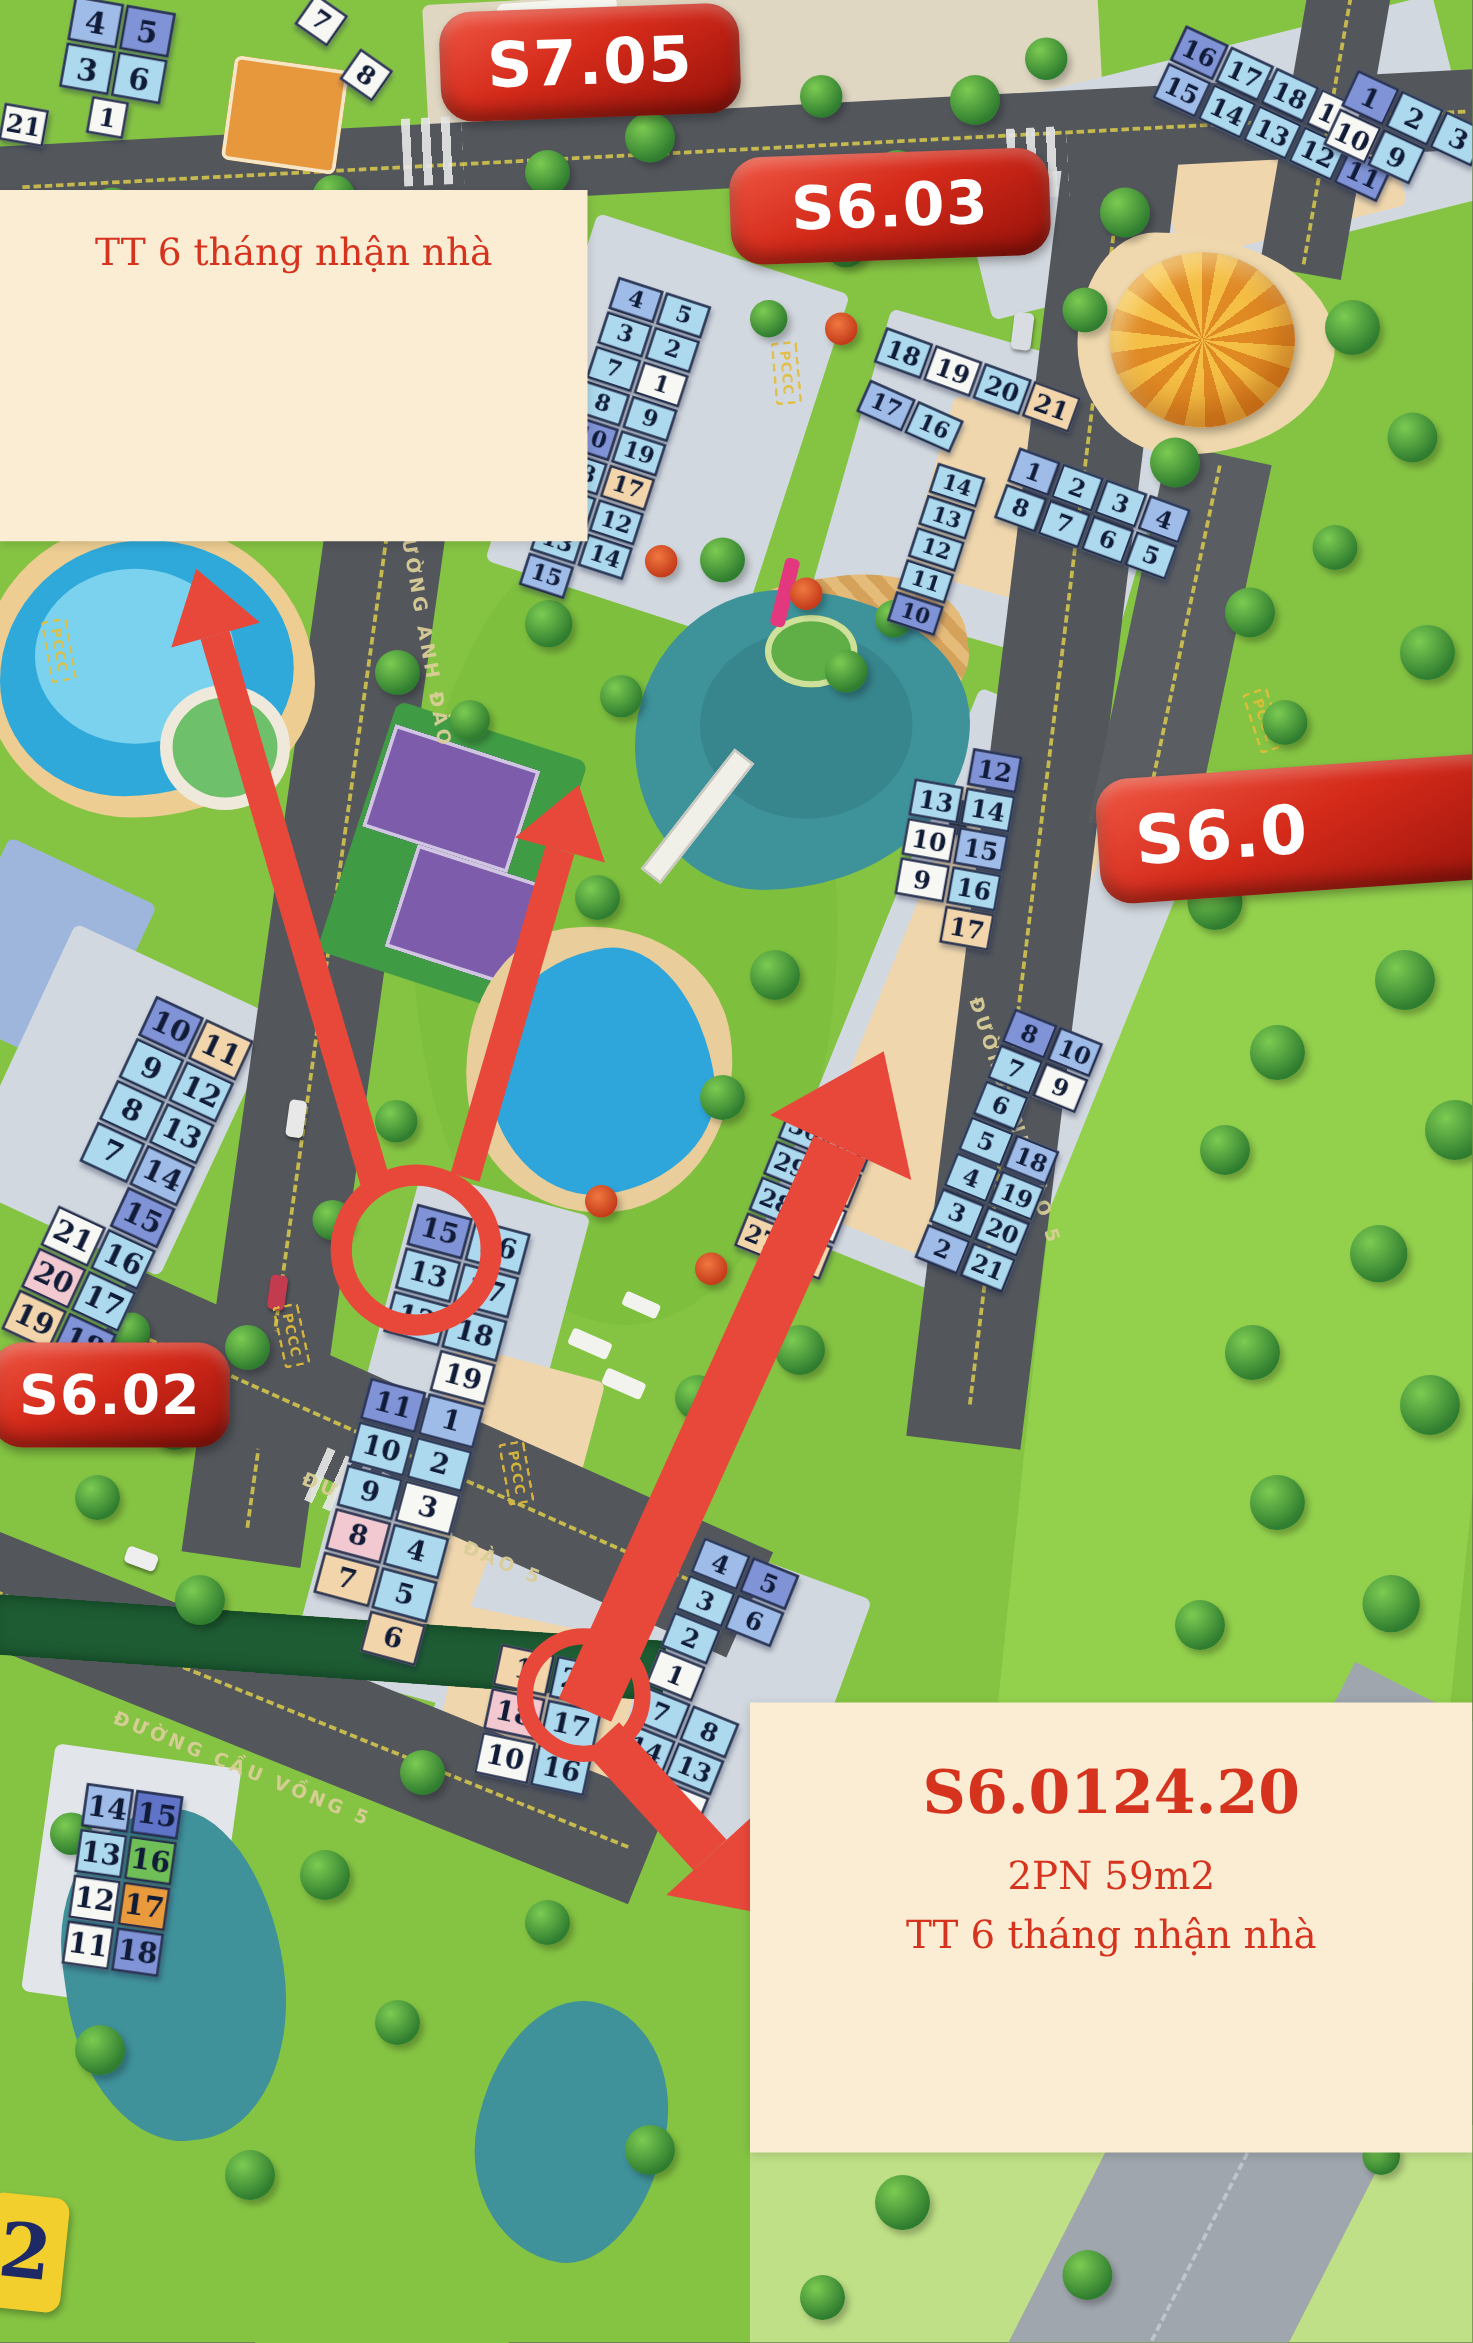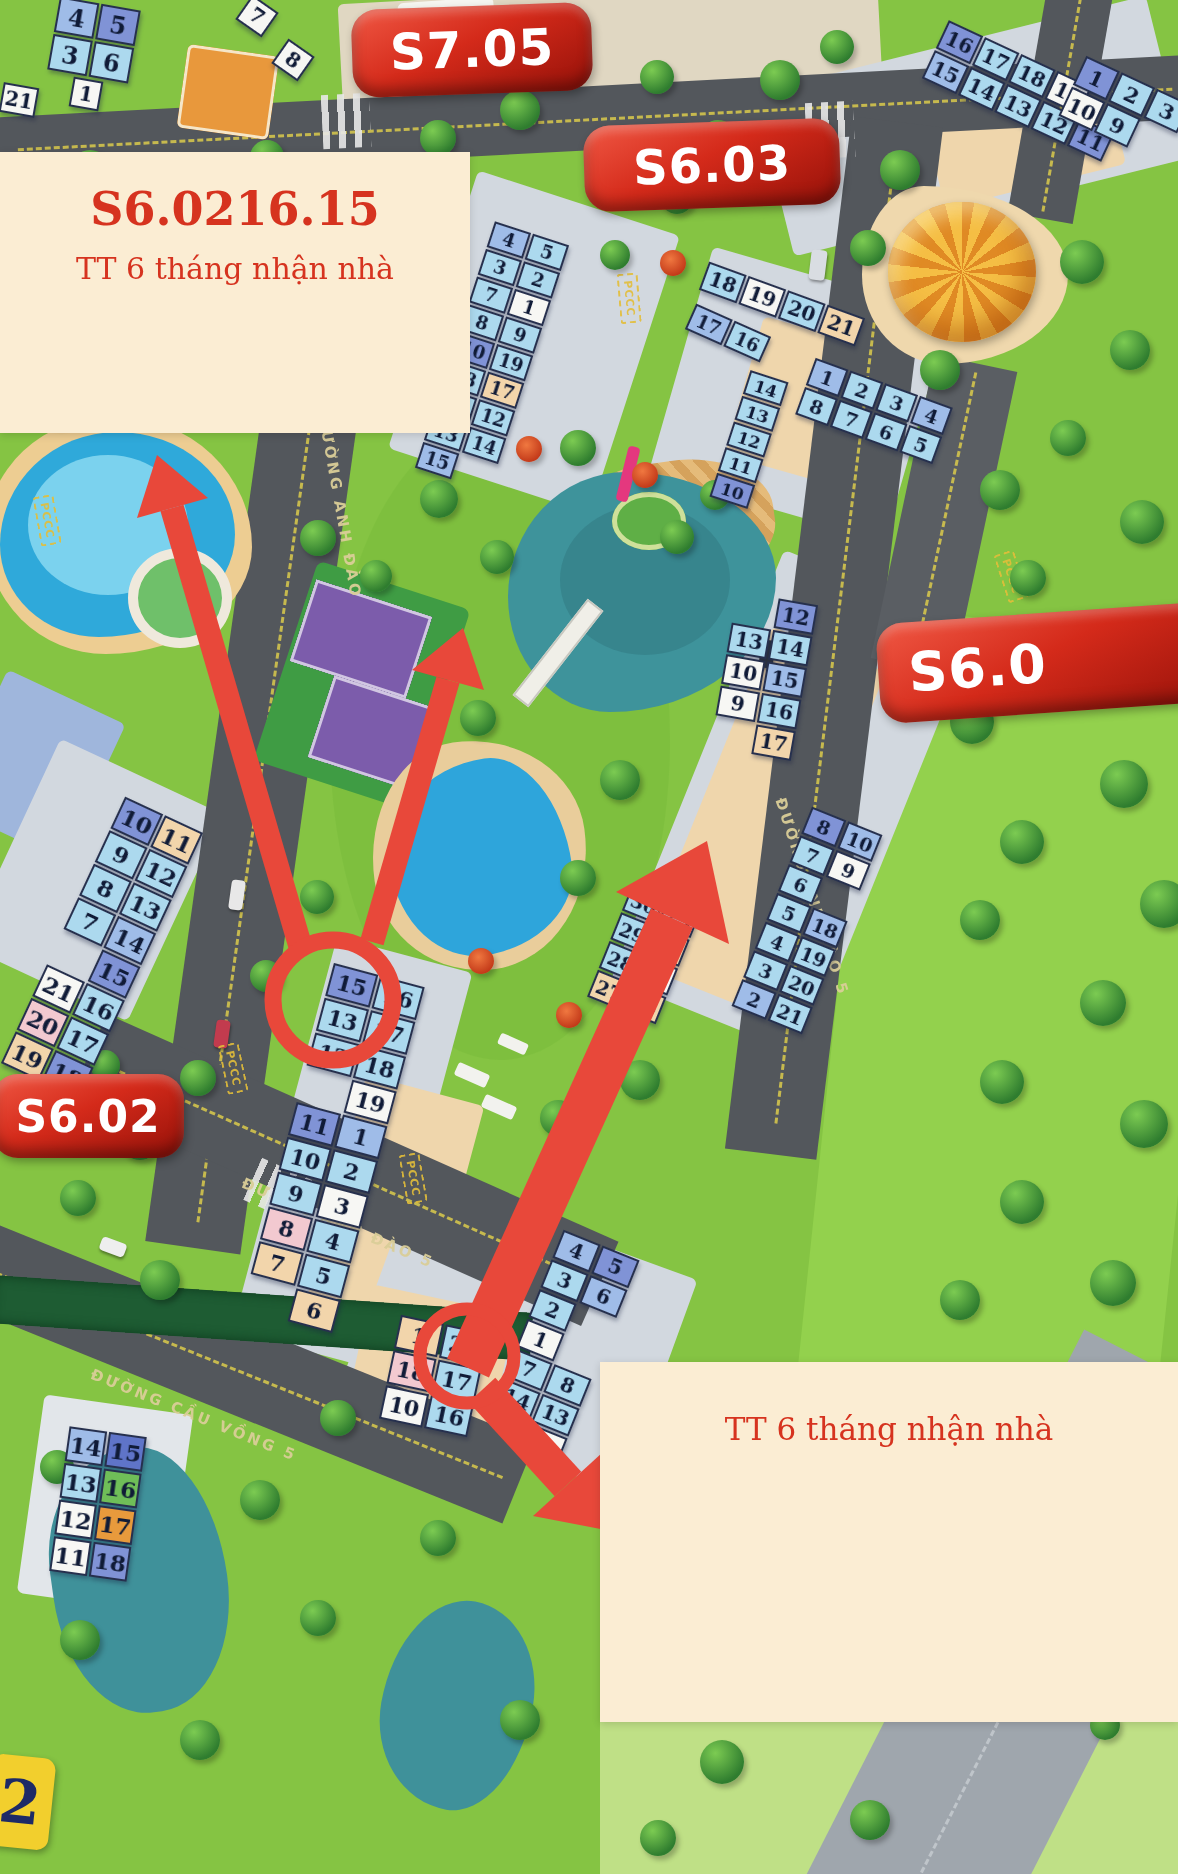--- a/index.html
+++ b/index.html
@@ -617,19 +617,20 @@
     </g>
     <g>
       <line x1="482" y1="1390" x2="568" y2="1484" stroke="var(--arrow_red)" stroke-width="36"></line>
       <polygon points="611,1531 533,1516 603,1452" fill="var(--arrow_red)"></polygon>
     </g>
     <circle cx="333" cy="1000" r="60" fill="none" stroke="var(--arrow_red)" stroke-width="17"></circle>
     <circle cx="467" cy="1356" r="47" fill="none" stroke="var(--arrow_red)" stroke-width="13"></circle>
   </svg>
 
   <div class="note" id="note1">
-    <div class="code">S6.0216.15</div>
     <div class="nline">TT 6 tháng nhận nhà</div>
   </div>
   <div class="note" id="note2">
+    <div class="code">S6.0124.20</div>
+    <div class="nline">2PN 59m2</div>
     <div class="nline">TT 6 tháng nhận nhà</div>
   </div>
 </div>
 
 </body></html>

